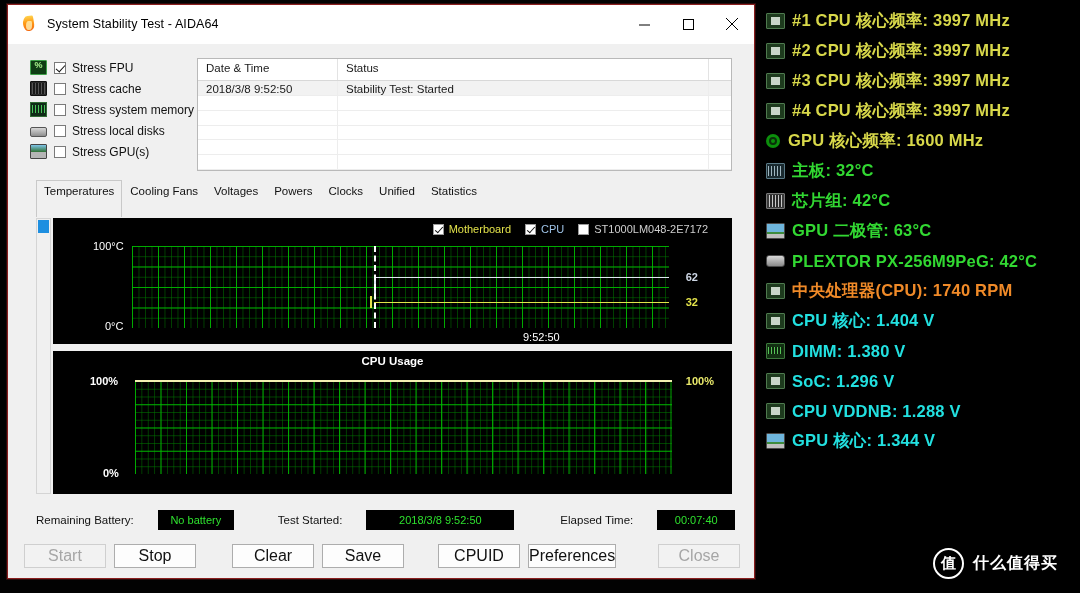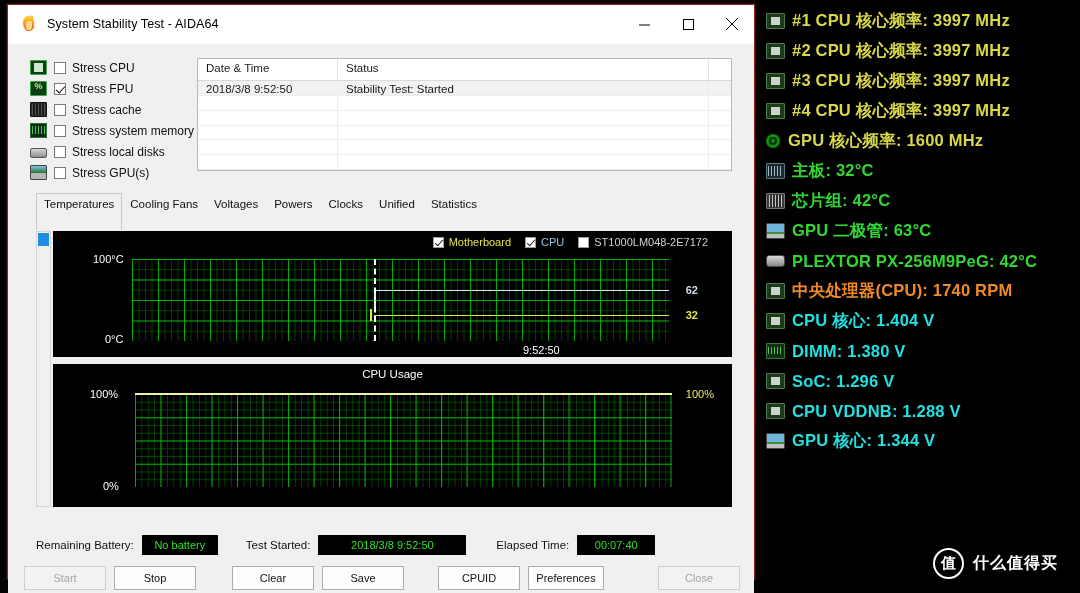--- a/index.html
+++ b/index.html
@@ -114,31 +114,31 @@
   }
   .tab.active{
     background:#f0f0f0;border-color:#c9c9c9;
     box-shadow:inset 0 2px 0 #f0f0f0;
   }
   .tab.active::after{
     content:"";position:absolute;left:0;right:0;bottom:-1px;height:2px;background:#f0f0f0;
   }
 
   
-  .charts{margin:2px 22px 16px 28px;flex:0 0 auto;display:flex;}
+  .charts{margin:2px 22px 4px 28px;flex:0 0 auto;display:flex;}
   .vscroll{
     width:15px;background:#f0f0f0;border:1px solid #d4d4d4;box-sizing:border-box;
     position:relative;flex:0 0 auto;margin-right:2px;
   }
   .vthumb{position:absolute;left:1px;right:1px;top:1px;height:13px;background:#1e8fe0;}
   .chart-col{flex:1 1 auto;}
 
   .chart{background:#000;position:relative;}
   .chart-temp{height:126px;}
-  .chart-cpu{height:143px;margin-top:7px;}
+  .chart-cpu{height:143px;margin-top:7px;font-weight:bold;}
 
   .legend{position:absolute;top:5px;right:24px;display:flex;gap:14px;align-items:center;}
   .leg{display:flex;align-items:center;gap:5px;font-size:11px;}
   .leg .box{width:11px;height:11px;background:#fff;border:1px solid #9a9a9a;position:relative;box-sizing:border-box;}
   .leg .box.on::after{
     content:"";position:absolute;left:3px;top:0px;width:3px;height:7px;
     border:solid #111;border-width:0 1.5px 1.5px 0;transform:rotate(42deg);
   }
   .leg .lbl{white-space:nowrap;}
 
@@ -169,38 +169,38 @@
   .ser-line{position:absolute;height:1px;}
   .ser-cpu{background:#dfe7f2;}
   .ser-mb{background:#e2e24a;}
   .ser-dash{position:absolute;width:1px;border-left:2px dashed #ffffff;}
   .val-lbl{position:absolute;font-size:11px;font-weight:bold;}
   .val-cpu{color:#cfd8e6;}
   .val-mb{color:#e2e24a;}
   .usage-line{position:absolute;height:2px;background:#f2f0b0;}
 
   
-  .status{display:flex;align-items:center;margin:12px 0 0 28px;gap:0;flex:0 0 auto;}
+  .status{display:flex;align-items:center;margin:12px 0 0 28px;gap:16px;flex:0 0 auto;}
   .st-lbl{font-size:11.5px;color:#111;margin-right:8px;}
   .st-val{
     background:#000;color:#2ee02e;font-size:11px;text-align:center;
     padding:4px 4px;box-sizing:border-box;
   }
   .v-batt{width:76px;margin-right:28px;}
   .v-start{width:148px;margin-right:30px;}
   .v-elapsed{width:78px;}
 
   
   .btnbar{
     margin-top:auto;height:45px;display:flex;align-items:center;
     padding:0 14px 0 16px;box-sizing:border-box;
   }
   .btn{
     height:24px;min-width:82px;background:#fdfdfd;border:1px solid #adadad;
-    font-size:11px;color:#111;display:flex;align-items:center;justify-content:center;
+    font-size:16px;color:#111;display:flex;align-items:center;justify-content:center;
     box-sizing:border-box;
   }
   .btn.disabled{color:#a6a6a6;background:#f2f2f2;border-color:#cfcfcf;}
   .gap-s{margin-left:8px;}
   .gap-m{margin-left:36px;}
   .gap-l{margin-left:34px;}
   .btn-close{margin-left:auto;}
 
   
   #osd{
@@ -274,25 +274,20 @@
         </div>
       </div>
     </div>
 
     <div class="win-body">
 
       <div class="top-area">
 
         <div class="stress-list">
           <div class="stress-row">
-            <span class="stress-ico ico-cpu"></span>
-            <span class="cbx"></span>
-            <span class="stress-lbl">Stress CPU</span>
-          </div>
-          <div class="stress-row">
             <span class="stress-ico ico-fpu"></span>
             <span class="cbx checked"></span>
             <span class="stress-lbl">Stress FPU</span>
           </div>
           <div class="stress-row">
             <span class="stress-ico ico-cache"></span>
             <span class="cbx"></span>
             <span class="stress-lbl">Stress cache</span>
           </div>
           <div class="stress-row">

